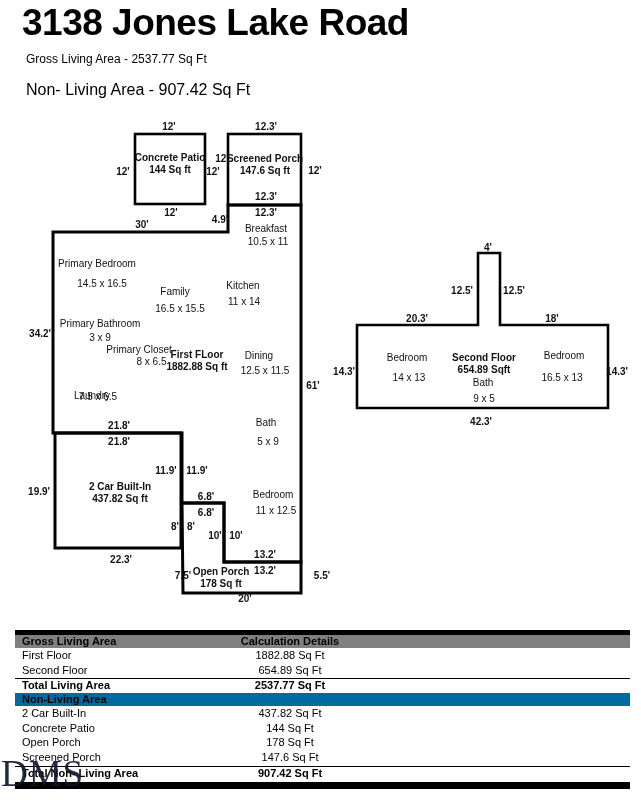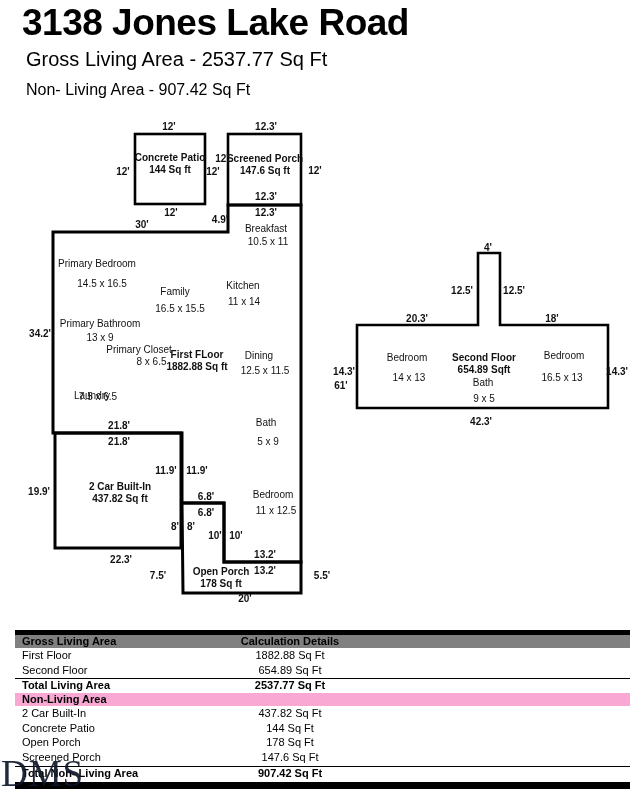--- a/index.html
+++ b/index.html
@@ -1,37 +1,37 @@
 <!DOCTYPE html>
 <html><head>
 <meta charset="utf-8">
 <style>
   html,body{margin:0;padding:0;background:#fff;}
   .page{position:relative;width:641px;height:811px;background:#fff;overflow:hidden;
         font-family:"Liberation Sans",sans-serif;color:#000;}
   
   .hdr{position:absolute;left:22px;top:6px;}
   .hdr-title{font-size:37px;font-weight:bold;letter-spacing:-0.5px;line-height:34px;}
-  .hdr-sub{font-size:20px;margin-top:10px;margin-left:4px;line-height:18px;}
+  .hdr-sub{font-size:12px;margin-top:10px;margin-left:4px;line-height:18px;}
   .hdr-sub2{font-size:16px;margin-top:13px;margin-left:4px;line-height:18px;}
   
   #plan-svg{position:absolute;left:0;top:0;}
   #plan-labels{position:absolute;left:0;top:0;width:641px;height:811px;pointer-events:none;}
   .lbl{position:absolute;transform:translate(-50%,-50%);font-size:10px;white-space:nowrap;color:#111;}
   .lbl.dim{font-weight:bold;}
   .lbl.area{font-weight:bold;text-align:center;line-height:11.5px;}
   
   .tbl{position:absolute;left:15px;top:630px;width:615px;font-size:11px;}
   .bar-top{height:5px;background:#000;}
   .bar-bottom{height:7px;background:#000;margin-top:1px;}
   .tbl-title{text-align:center;font-weight:bold;font-size:12px;padding:2px 0 2px;}
   .row{position:relative;height:13.7px;line-height:13.7px;}
   .row .rlabel{position:absolute;left:7px;top:0;}
   .row .rvalue{position:absolute;left:0;top:0;width:550px;text-align:center;}
-  .row.section{background:#f9a8d4;font-weight:bold;height:13px;line-height:13px;}
+  .row.section{background:#0369a1;font-weight:bold;height:13px;line-height:13px;}
   .row.total{font-weight:bold;border-top:1px solid #000;}
   .row.data{margin:1px 0;}
   .col-head{position:relative;background:#808080;height:13px;line-height:13px;font-weight:bold;}
   .col-head .c1{position:absolute;left:7px;top:0;}
   .col-head .c2{position:absolute;left:0;top:0;width:550px;text-align:center;}
   
   .watermark{position:absolute;left:1px;top:752px;font-family:"Liberation Serif",serif;
              font-size:37px;font-weight:normal;color:#0f172a;opacity:0.92;letter-spacing:1px;z-index:5;}
 </style>
 </head>
@@ -60,56 +60,56 @@
       <div class="lbl dim" style="left: 123px; top: 171px;">12'</div>
       <div class="lbl dim" style="left: 222px; top: 158px;">12'</div>
       <div class="lbl dim" style="left: 213px; top: 171px;">12'</div>
       <div class="lbl dim" style="left: 315px; top: 170px;">12'</div>
       <div class="lbl dim" style="left: 266px; top: 196px;">12.3'</div>
       <div class="lbl dim" style="left: 171px; top: 212px;">12'</div>
       <div class="lbl dim" style="left: 142px; top: 224px;">30'</div>
       <div class="lbl dim" style="left: 220px; top: 219px;">4.9'</div>
       <div class="lbl dim" style="left: 266px; top: 212px;">12.3'</div>
       <div class="lbl dim" style="left: 40px; top: 333px; text-align: center;">34.2'</div>
-      <div class="lbl dim" style="left: 313px; top: 385px; margin-left: 28px;">61'</div>
+      <div class="lbl dim" style="left: 313px; top: 385px;">61'</div>
       <div class="lbl dim" style="left: 119px; top: 425px;">21.8'</div>
       <div class="lbl dim" style="left: 119px; top: 441px;">21.8'</div>
       <div class="lbl dim" style="left: 166px; top: 470px;">11.9'</div>
       <div class="lbl dim" style="left: 197px; top: 470px;">11.9'</div>
       <div class="lbl dim" style="left: 39px; top: 491px;">19.9'</div>
       <div class="lbl dim" style="left: 206px; top: 496px;">6.8'</div>
       <div class="lbl dim" style="left: 206px; top: 512px;">6.8'</div>
       <div class="lbl dim" style="left: 175px; top: 526px;">8'</div>
       <div class="lbl dim" style="left: 191px; top: 526px;">8'</div>
       <div class="lbl dim" style="left: 215px; top: 535px;">10'</div>
       <div class="lbl dim" style="left: 236px; top: 535px;">10'</div>
       <div class="lbl dim" style="left: 265px; top: 554px;">13.2'</div>
       <div class="lbl dim" style="left: 265px; top: 570px;">13.2'</div>
       <div class="lbl dim" style="left: 121px; top: 559px;">22.3'</div>
-      <div class="lbl dim" style="left: 158px; top: 575px;">7.5'</div>
+      <div class="lbl dim" style="left: 183px; top: 575px;">7.5'</div>
       <div class="lbl dim" style="left: 322px; top: 575px;">5.5'</div>
       <div class="lbl dim" style="left: 245px; top: 598px;">20'</div>
       <div class="lbl dim" style="left: 488px; top: 247px;">4'</div>
       <div class="lbl dim" style="left: 462px; top: 290px;">12.5'</div>
       <div class="lbl dim" style="left: 514px; top: 290px;">12.5'</div>
       <div class="lbl dim" style="left: 417px; top: 318px;">20.3'</div>
       <div class="lbl dim" style="left: 552px; top: 318px;">18'</div>
       <div class="lbl dim" style="left: 344px; top: 371px;">14.3'</div>
       <div class="lbl dim" style="left: 617px; top: 371px;">14.3'</div>
       <div class="lbl dim" style="left: 481px; top: 421px;">42.3'</div>
       <div class="lbl room" style="left: 266px; top: 228px;">Breakfast</div>
       <div class="lbl room" style="left: 268px; top: 241px;">10.5 x 11</div>
       <div class="lbl room" style="left: 97px; top: 263px;">Primary Bedroom</div>
       <div class="lbl room" style="left: 102px; top: 283px;">14.5 x 16.5</div>
       <div class="lbl room" style="left: 175px; top: 291px;">Family</div>
       <div class="lbl room" style="left: 180px; top: 308px;">16.5 x 15.5</div>
       <div class="lbl room" style="left: 243px; top: 285px;">Kitchen</div>
       <div class="lbl room" style="left: 244px; top: 301px;">11 x 14</div>
       <div class="lbl room" style="left: 100px; top: 323px;">Primary Bathroom</div>
-      <div class="lbl room" style="left: 100px; top: 337px;">13 x 9</div>
+      <div class="lbl room" style="left: 100px; top: 337px;">3 x 9</div>
       <div class="lbl room" style="left: 139px; top: 349px;">Primary Closet</div>
       <div class="lbl room" style="left: 142px; top: 361px; padding-left: 19px;">8 x 6.5</div>
       <div class="lbl room" style="left: 259px; top: 355px;">Dining</div>
       <div class="lbl room" style="left: 265px; top: 370px;">12.5 x 11.5</div>
       <div class="lbl room" style="left: 92px; top: 395px;">Laundry</div>
       <div class="lbl room" style="left: 98px; top: 396px;">7.5 x 6.5</div>
       <div class="lbl room" style="left: 266px; top: 422px;">Bath</div>
       <div class="lbl room" style="left: 268px; top: 441px;">5 x 9</div>
       <div class="lbl room" style="left: 273px; top: 494px;">Bedroom</div>
       <div class="lbl room" style="left: 276px; top: 510px;">11 x 12.5</div>

